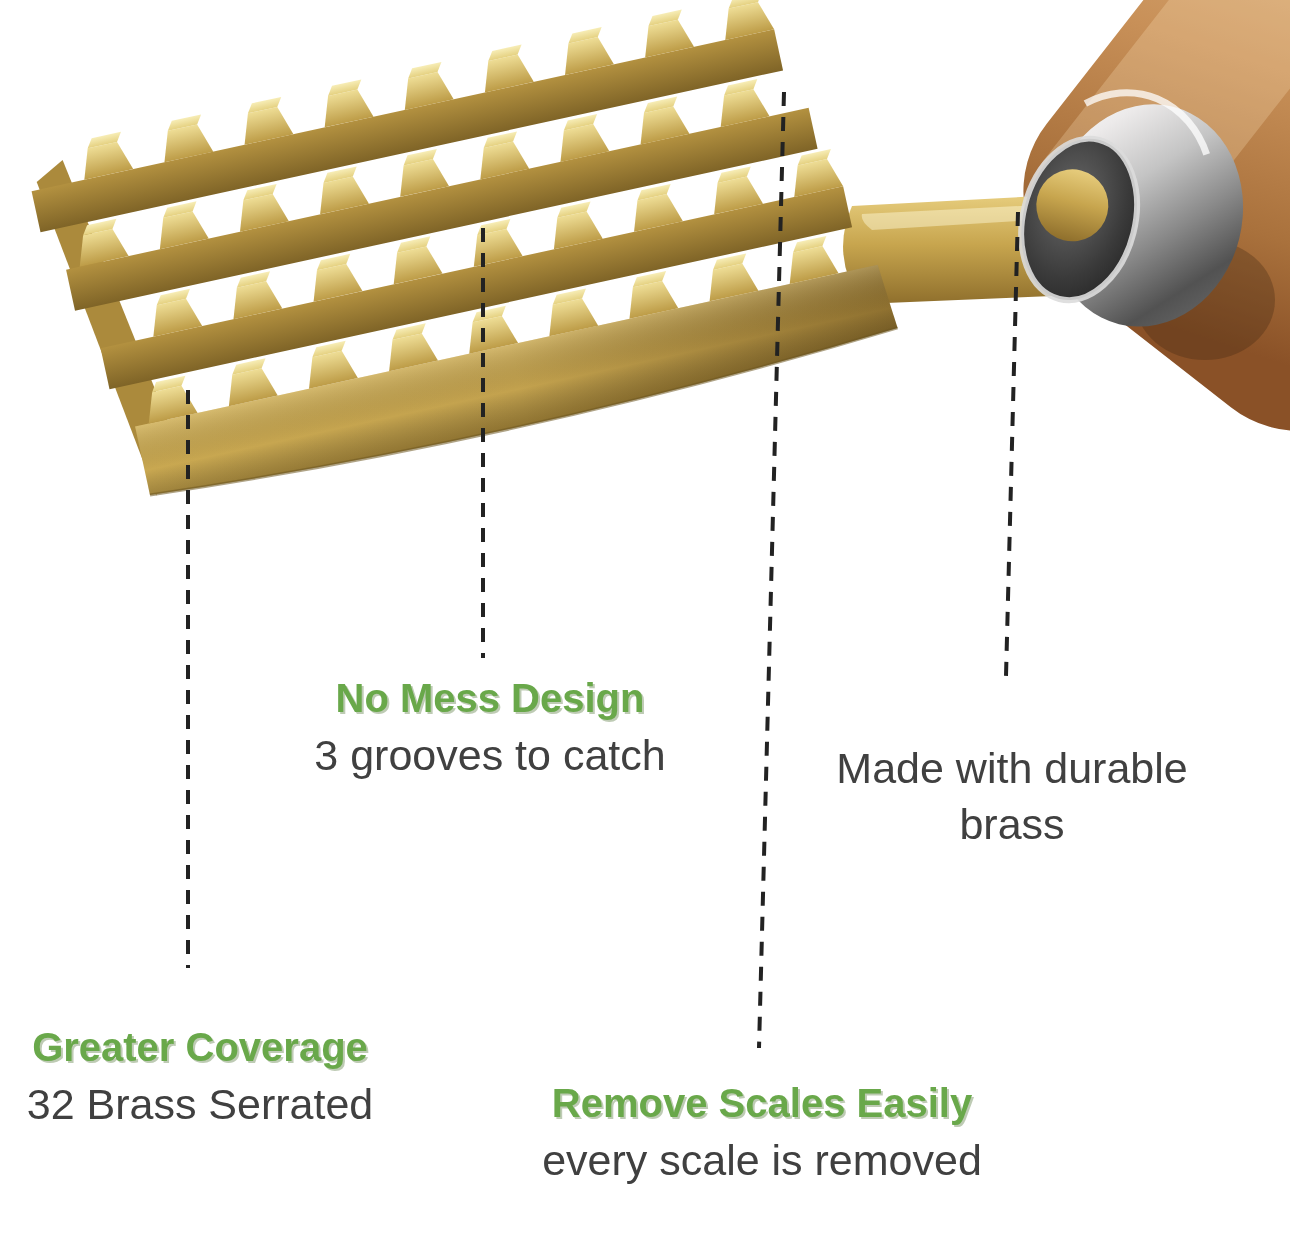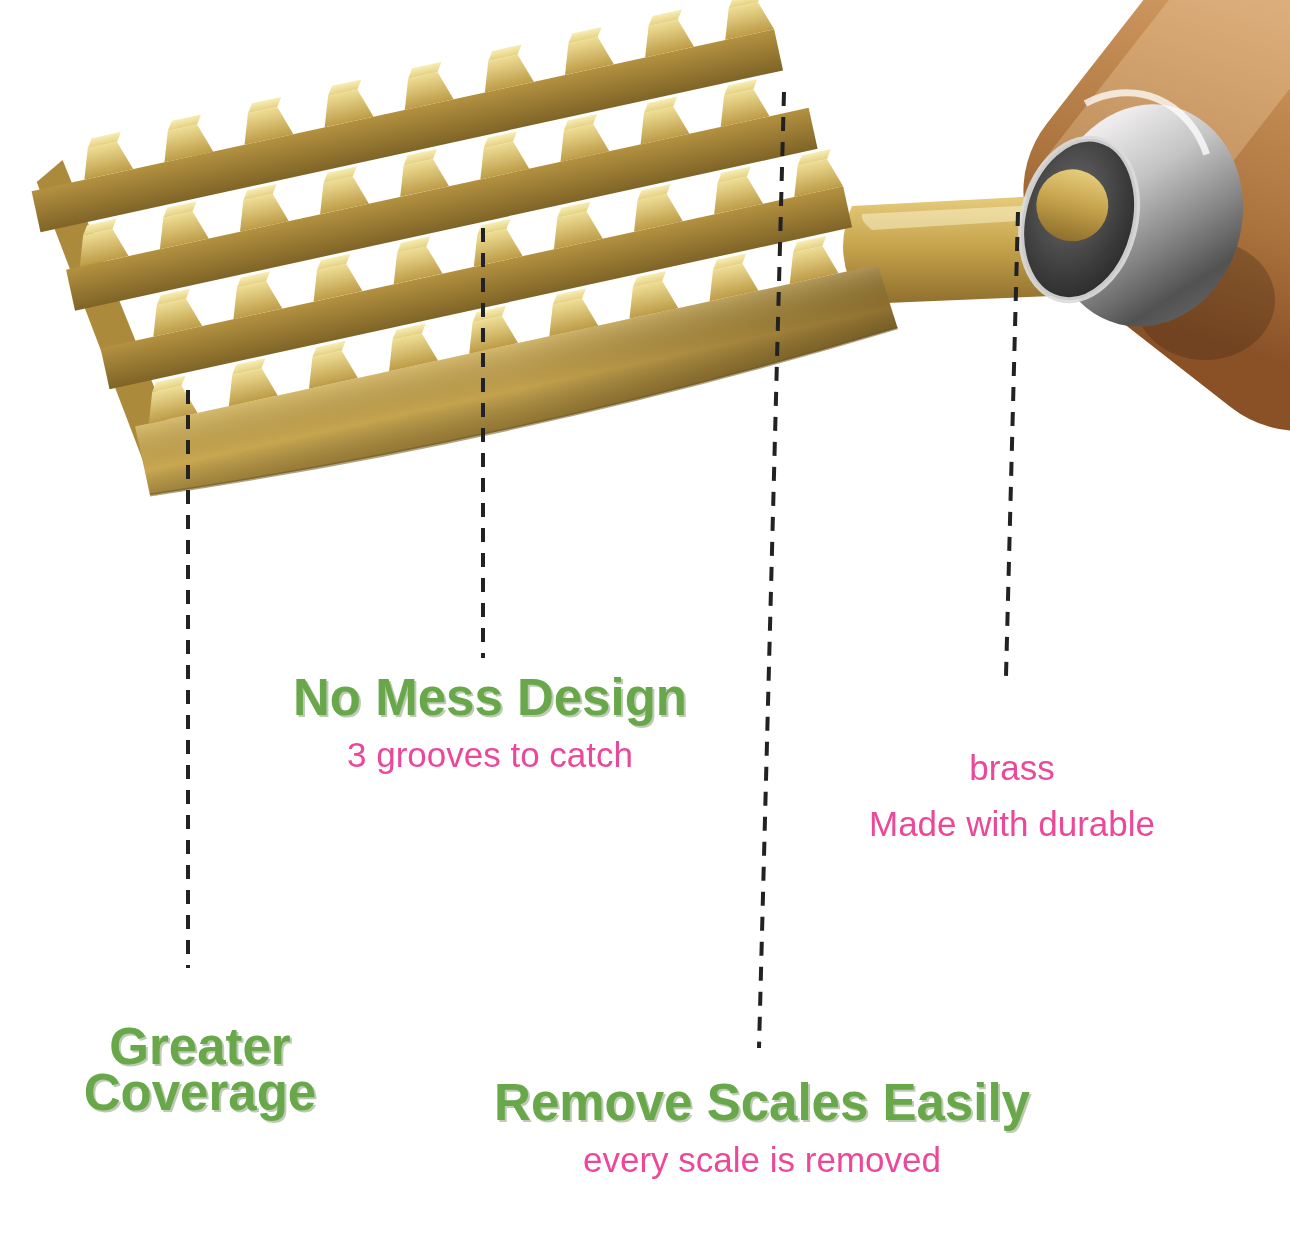--- a/index.html
+++ b/index.html
@@ -12,31 +12,31 @@
   }
   .stage { position: absolute; inset: 0; }
   svg.product { position: absolute; left: 0; top: 0; }
 
   .callout {
     position: absolute;
     text-align: center;
   }
   .callout h2 {
     margin: 0 0 6px 0;
-    font-size: 51px;
+    font-size: 40px;
     font-weight: bold;
     line-height: 46px;
     color: #69a84a;
     text-shadow: 2px 2px 0 rgba(70,105,40,0.35);
     text-align: center;
   }
   .callout .line {
-    font-size: 35px;
+    font-size: 43px;
     line-height: 56px;
-    color: #ec4899;
+    color: #404040;
   }
   .co-no-mess   { left: 290px; top: 675px; width: 400px; }
   .co-resist    { left: 762px; top: 740px; width: 500px; }
   .co-greater   { left: 0px;   top: 1024px; width: 400px; }
   .co-remove    { left: 487px; top: 1080px; width: 550px; }
 </style>
 </head>
 <body>
 
 <div class="stage">
@@ -168,26 +168,27 @@
       <path d="M1018,212 L1006,676"></path>
     </g>
   </svg>
 
   <div class="callout co-no-mess">
     <h2>No Mess Design</h2>
     <div class="line">3 grooves to catch</div>
   </div>
 
   <div class="callout co-resist">
+    <div class="line">Made with durable</div>
     <div class="line">brass</div>
-    <div class="line">Made with durable</div>
   </div>
 
   <div class="callout co-greater">
     <h2>Greater Coverage</h2>
+    <div class="line">32 Brass Serrated</div>
   </div>
 
   <div class="callout co-remove">
     <h2>Remove Scales Easily</h2>
     <div class="line">every scale is removed</div>
   </div>
 
 </div>
 
 </body></html>

